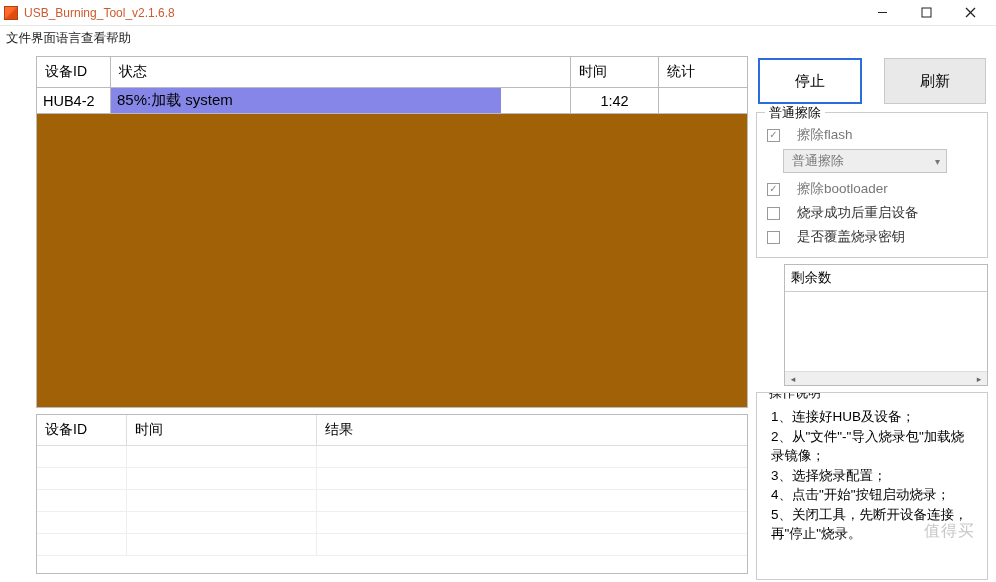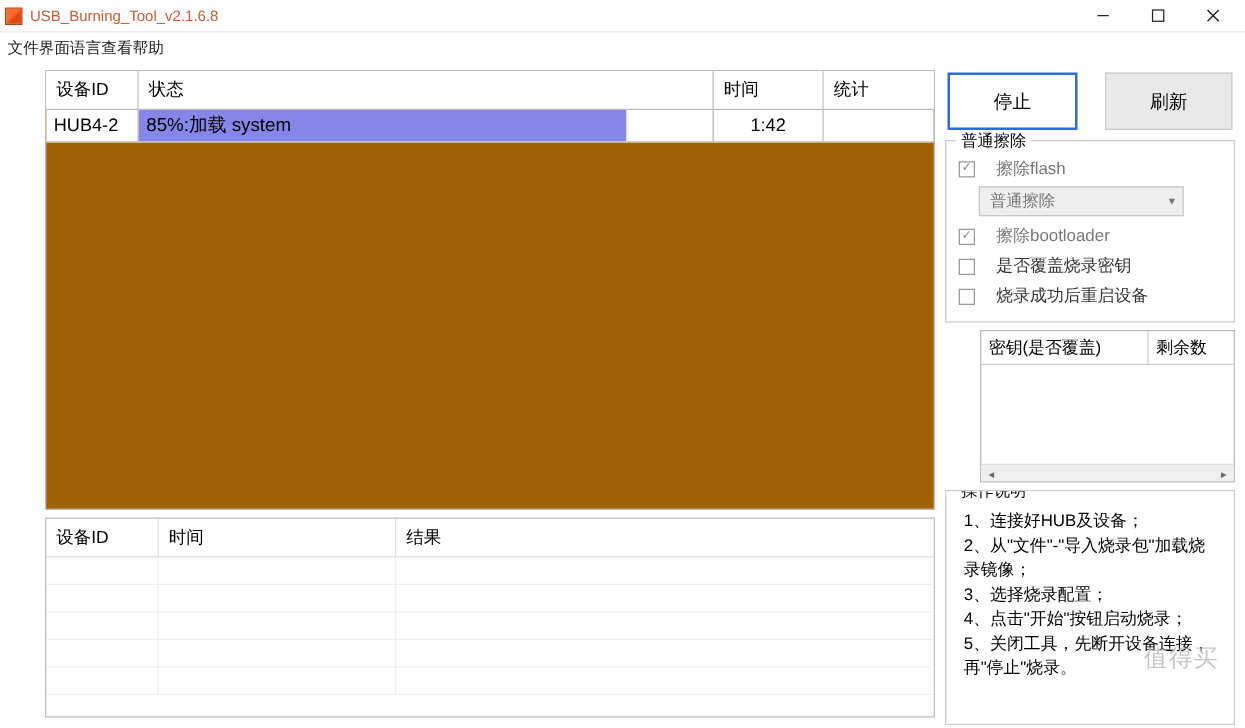--- a/index.html
+++ b/index.html
@@ -181,21 +181,21 @@
     .instr-body {
       padding: 4px 6px 0 6px;
       font-size: 13.5px;
       line-height: 1.45;
       position: relative;
     }
     .watermark {
       position: absolute;
       right: 4px; bottom: 2px;
       color: #bdbdbd;
-      font-size: 19px;
+      font-size: 16px;
       font-weight: 500;
       letter-spacing: 1px;
       opacity: 0.85;
       pointer-events: none;
     }
   </style>
 </head>
 <body>
 
 <div class="titlebar">
@@ -306,31 +306,30 @@
       <div class="combo">
         <span>普通擦除</span>
         <span class="arrow">▾</span>
       </div>
       <div class="chk-row">
         <span class="chk checked"></span>
         <span>擦除bootloader</span>
       </div>
       <div class="chk-row enabled">
         <span class="chk"></span>
-        <span>是否覆盖烧录密钥</span>
+        <span>烧录成功后重启设备</span>
       </div>
       <div class="chk-row enabled">
         <span class="chk"></span>
-        <span>烧录成功后重启设备</span>
+        <span>是否覆盖烧录密钥</span>
       </div>
     </div>
 
     <div class="panel key-panel">
       <div class="key-head">
-        <div class="key-col1">密钥(是否覆盖)</div>
         <div class="key-col2">剩余数</div>
       </div>
       <div class="key-body"></div>
       <div class="key-scroll">
         <div class="sbtn">◂</div>
         <div class="track"></div>
         <div class="sbtn">▸</div>
       </div>
     </div>
 

